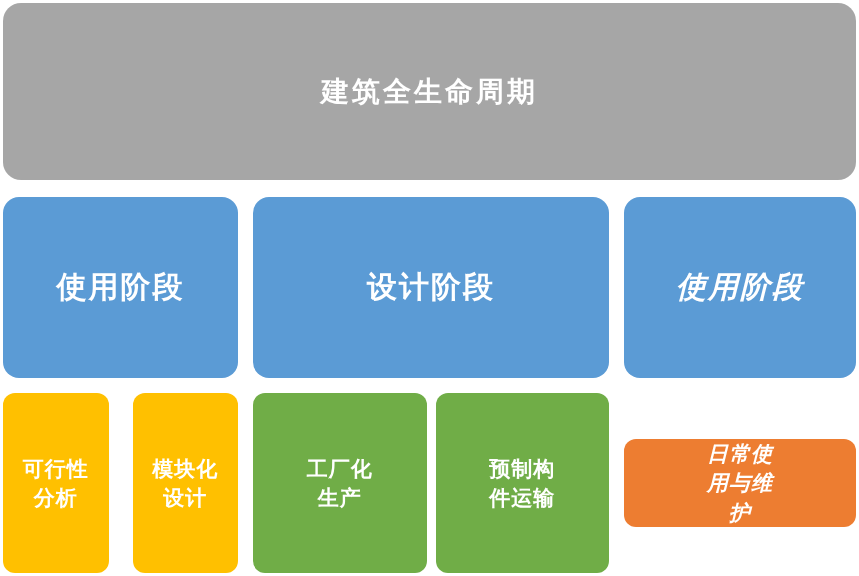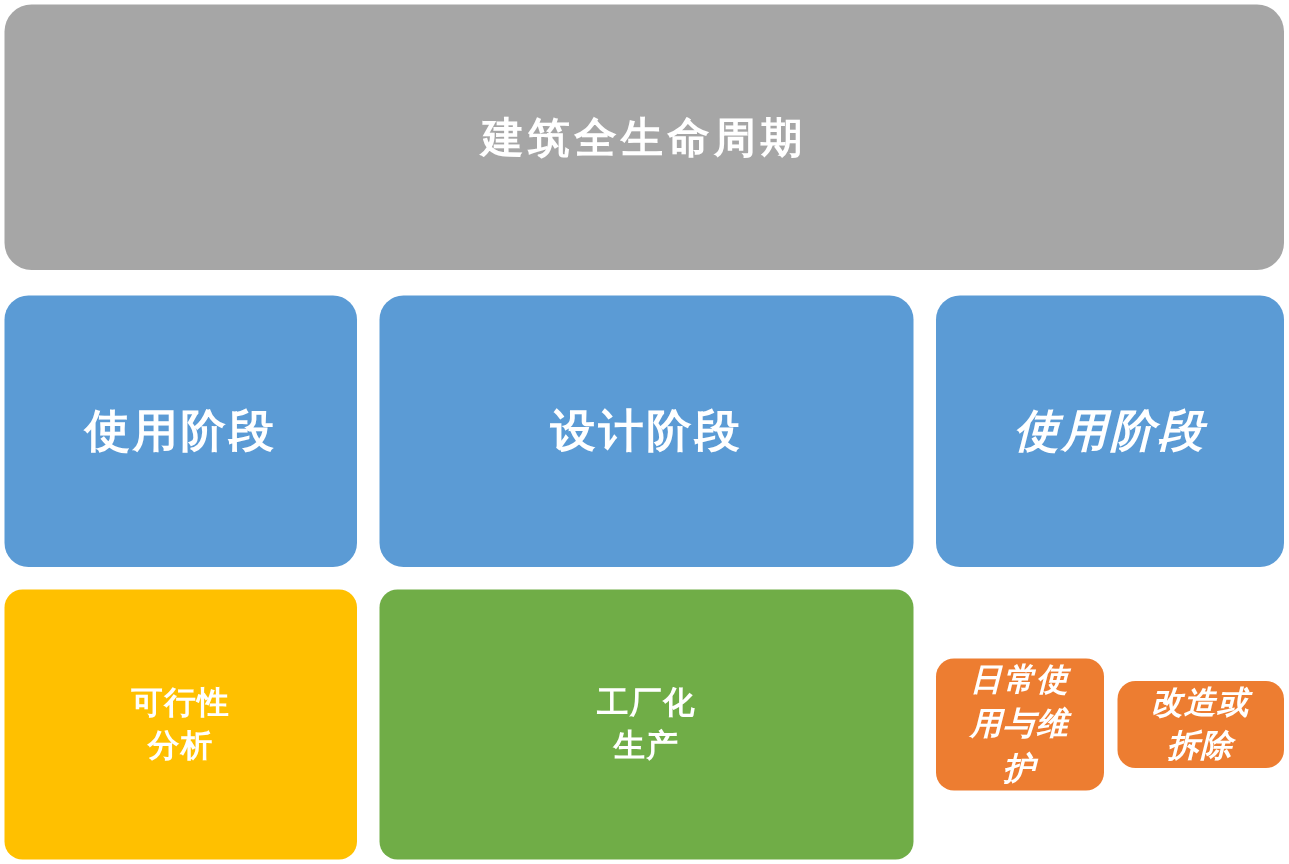--- a/index.html
+++ b/index.html
@@ -95,46 +95,50 @@
 
     <div class="col col-design">
       <div class="phase-box">
         <span class="phase-label">使用阶段</span>
       </div>
       <div class="sub-row">
         <div class="sub-box">
           <span class="sub-label">可行性
 分析</span>
         </div>
+        <div class="sub-box">
+          <span class="sub-label">模块化
+设计</span>
+        </div>
       </div>
     </div>
 
     <div class="col col-build">
       <div class="phase-box">
         <span class="phase-label">设计阶段</span>
       </div>
       <div class="sub-row">
         <div class="sub-box">
           <span class="sub-label">工厂化
 生产</span>
+        </div>
+        <div class="sub-box">
+          <span class="sub-label">预制构
+件运输</span>
         </div>
       </div>
     </div>
 
     <div class="col col-use">
       <div class="phase-box">
         <span class="phase-label">使用阶段</span>
       </div>
       <div class="sub-row">
         <div class="sub-box">
           <span class="sub-label">日常使
 用与维
 护</span>
         </div>
-        <div class="sub-box">
-          <span class="sub-label">改造或
-拆除</span>
-        </div>
       </div>
     </div>
 
   </div>
 </div>
 
 </body></html>

